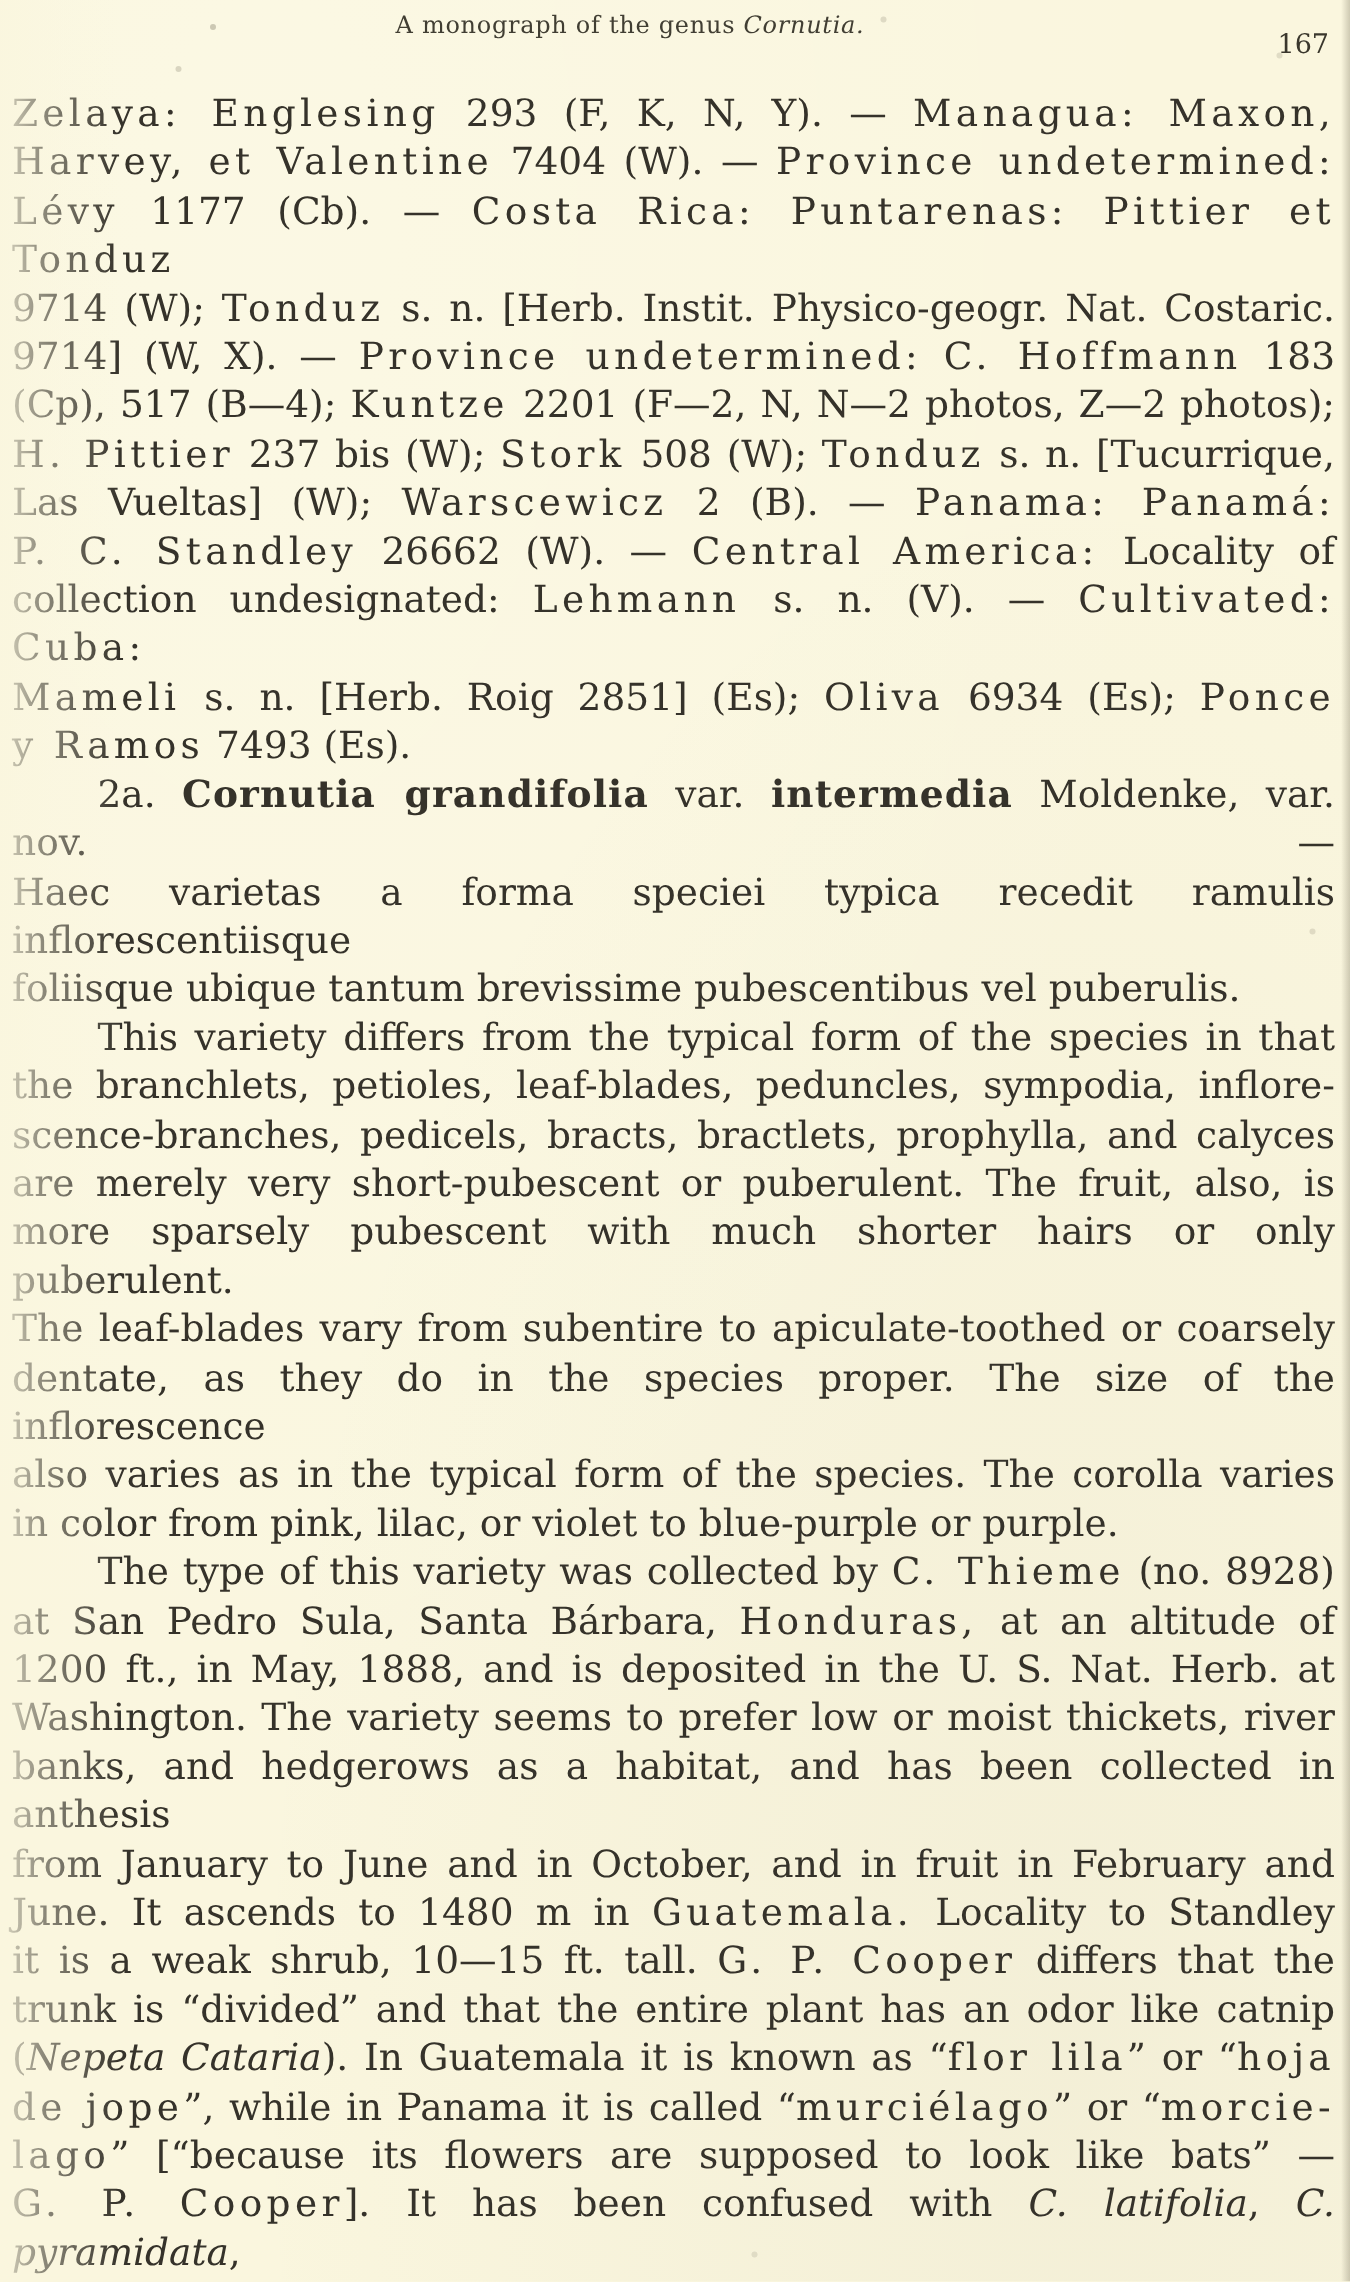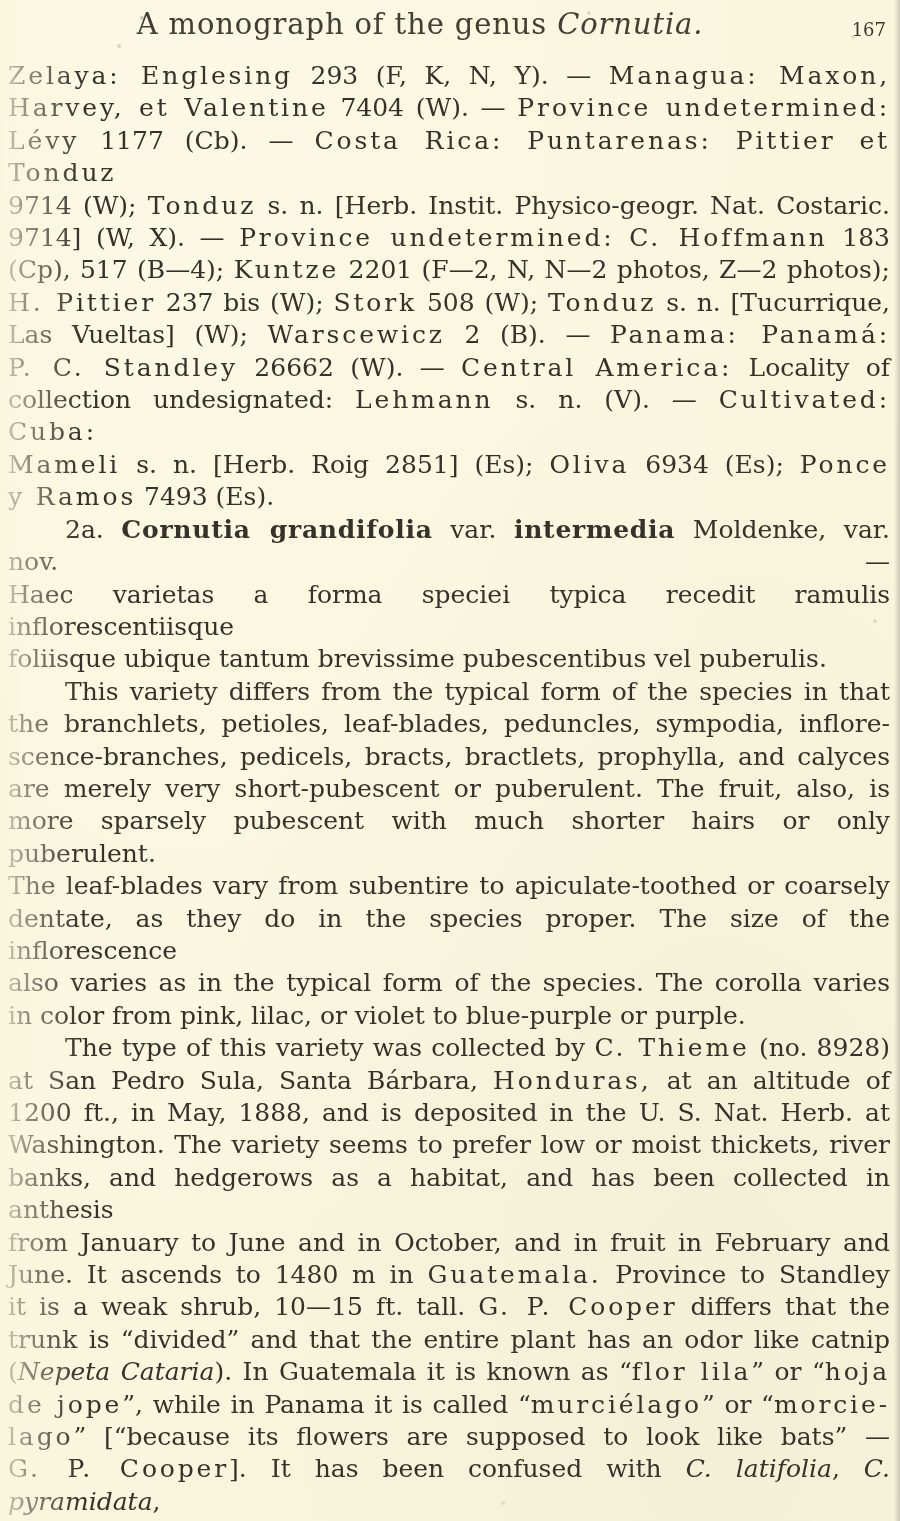--- a/index.html
+++ b/index.html
@@ -22,21 +22,21 @@
       radial-gradient(ellipse at 20% 10%, rgba(255,255,245,0.25), rgba(255,255,245,0) 60%),
       radial-gradient(ellipse at 80% 90%, rgba(120,110,80,0.05), rgba(120,110,80,0) 55%),
       var(--paper);
   }
   header{
     position:absolute;top:7px;left:0;width:100%;height:34px;
   }
   .running-title{
     position:absolute;left:0;right:60px;top:0;
     text-align:center;
-    font-size:29px;
+    font-size:16px;
     letter-spacing:0.03em;
     color:#413e33;
   }
   .running-title .i{font-style:italic;}
   .page-number{
     position:absolute;right:14px;top:12px;
     font-size:18px;
     color:#3a372d;
   }
   main{
@@ -129,21 +129,21 @@
         <div class="line"><span class="seg-n">also varies as in the typical form of the species.  The corolla varies</span></div>
         <div class="line short"><span class="seg-n">in color from pink, lilac, or violet to blue-purple or purple.</span></div>
       </div>
       <div class="para">
         <div class="line indent"><span class="seg-n">The type of this variety was collected by </span><span class="seg-s">C. Thieme</span><span class="seg-n"> (no. 8928)</span></div>
         <div class="line"><span class="seg-n">at San Pedro Sula, Santa Bárbara, </span><span class="seg-s">Honduras,</span><span class="seg-n"> at an altitude of</span></div>
         <div class="line"><span class="seg-n">1200 ft., in May, 1888, and is deposited in the U. S. Nat. Herb. at</span></div>
         <div class="line"><span class="seg-n">Washington.  The variety seems to prefer low or moist thickets, river</span></div>
         <div class="line"><span class="seg-n">banks, and hedgerows as a habitat, and has been collected in anthesis</span></div>
         <div class="line"><span class="seg-n">from January to June and in October, and in fruit in February and</span></div>
-        <div class="line"><span class="seg-n">June.  It ascends to 1480 m in </span><span class="seg-s">Guatemala.</span><span class="seg-n">  Province to Standley</span></div>
+        <div class="line"><span class="seg-n">June.  It ascends to 1480 m in </span><span class="seg-s">Guatemala.</span><span class="seg-n">  Locality to Standley</span></div>
         <div class="line"><span class="seg-n">it is a weak shrub, 10—15 ft. tall.  </span><span class="seg-s">G. P. Cooper</span><span class="seg-n"> differs that the</span></div>
         <div class="line"><span class="seg-n">trunk is “divided” and that the entire plant has an odor like catnip</span></div>
         <div class="line"><span class="seg-n">(</span><span class="seg-i">Nepeta Cataria</span><span class="seg-n">).  In Guatemala it is known as “</span><span class="seg-s">flor lila</span><span class="seg-n">” or “</span><span class="seg-s">hoja</span></div>
         <div class="line"><span class="seg-s">de jope</span><span class="seg-n">”, while in Panama it is called “</span><span class="seg-s">murciélago</span><span class="seg-n">” or “</span><span class="seg-s">morcie-</span></div>
         <div class="line"><span class="seg-s">lago</span><span class="seg-n">” [“because its flowers are supposed to look like bats” —</span></div>
         <div class="line"><span class="seg-s">G. P. Cooper</span><span class="seg-n">].  It has been confused with </span><span class="seg-i">C. latifolia</span><span class="seg-n">, </span><span class="seg-i">C. pyramidata</span><span class="seg-n">,</span></div>
         <div class="line"><span class="seg-n">and the genus </span><span class="seg-i">Clerodendrum</span><span class="seg-n">.  The size of the flowers varies greatly</span></div>
       </div>
     </main>
 

